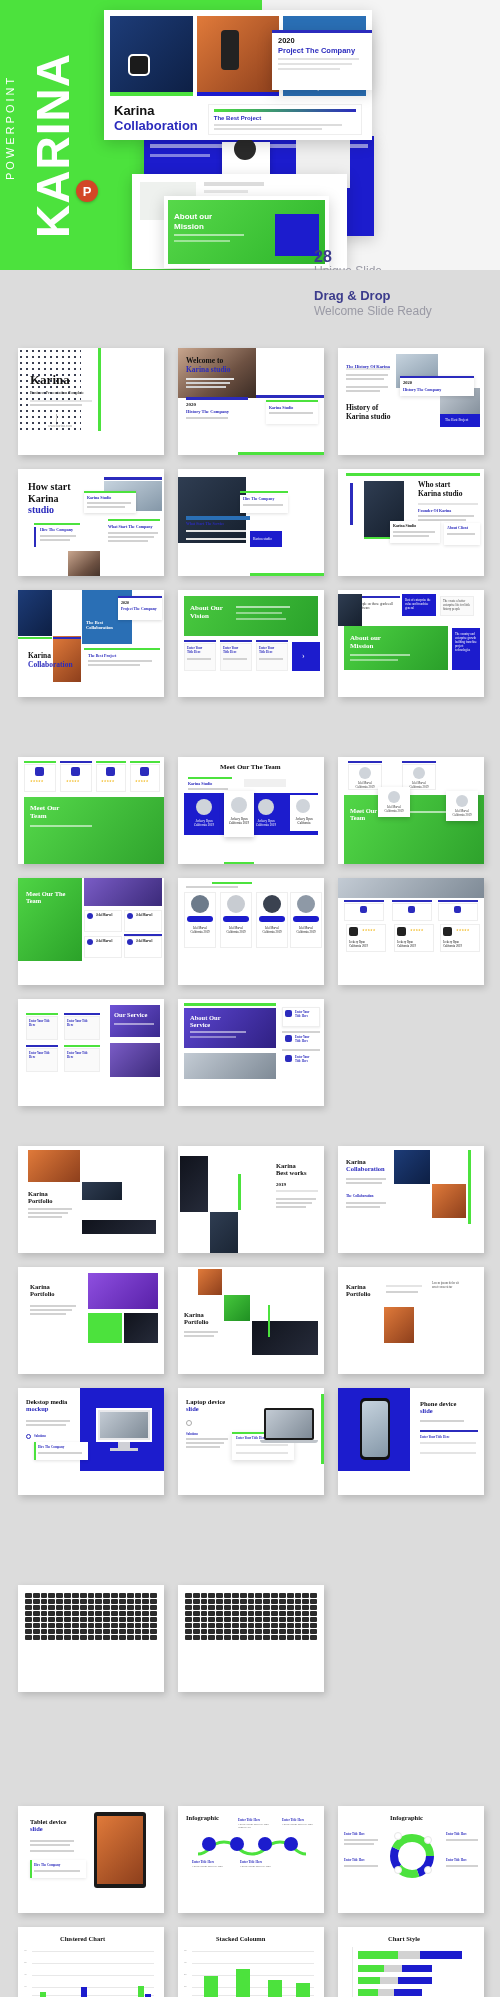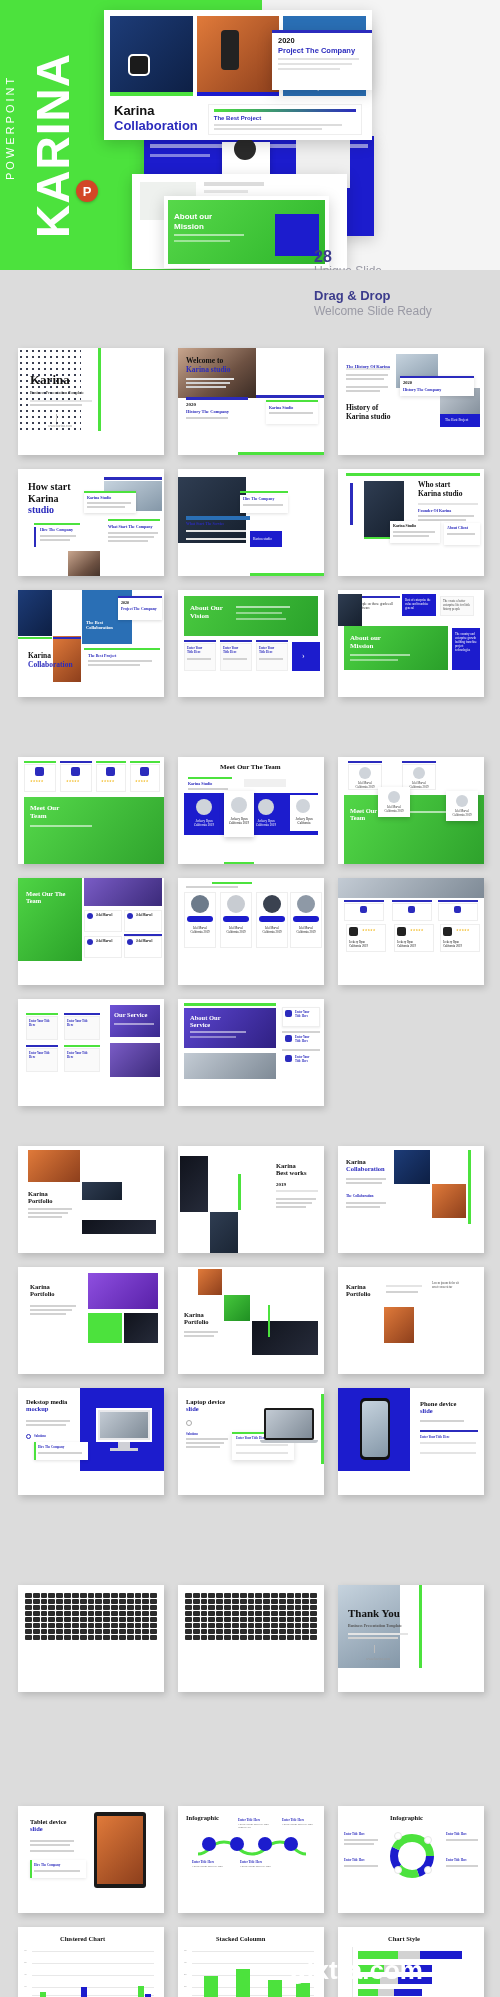--- a/index.html
+++ b/index.html
@@ -950,30 +950,20 @@
             <i></i>
             <i></i>
             <i></i>
             <i></i>
             <i></i>
             <i></i>
             <i></i>
             <i></i>
         </div>
       </div>
-      <div class="thumb">
-        <div class="sp photo ph-c" style="right:0;top:0;width:62px;height:83px"></div>
-        <div class="sp grn" style="right:62px;top:0;width:3px;height:83px"></div>
-        <div class="sp t-title" style="left:10px;top:22px;font-size:11px">Thank You</div>
-        <div class="sp" style="left:10px;top:38px;font-size:4px;color:#555;font-weight:700">Business Presentation Template</div>
-        <div class="sp ln" style="left:10px;top:48px;width:60px"></div>
-        <div class="sp ln-d" style="left:10px;top:52px;width:50px"></div>
-        <div class="sp" style="left:36px;top:60px;width:1px;height:8px;background:#bbb"></div>
-        <div class="sp" style="left:28px;top:72px;font-size:3.5px;color:#999">www.karina.com</div>
-      </div>
     </div>
 
     <div class="gap" style="height:100px"></div>
 
     <div class="row">
       <div class="thumb">
         <div class="sp t-title" style="left:12px;top:12px;font-size:6.5px">Tablet device<br><span class="b">slide</span></div>
         <div class="sp ln-d" style="left:12px;top:34px;width:44px"></div>
         <div class="sp ln-d" style="left:12px;top:38px;width:40px"></div>
         <div class="sp ln-d" style="left:12px;top:44px;width:44px"></div>
@@ -1271,15 +1261,14 @@
             <i></i>
             <i></i>
             <i></i>
             <i></i>
         </div>
       </div>
     </div>
 
   </div>
 
-  <div class="gfx-dom">gfxtra.com</div>
 
 </div>
 
 </body></html>

